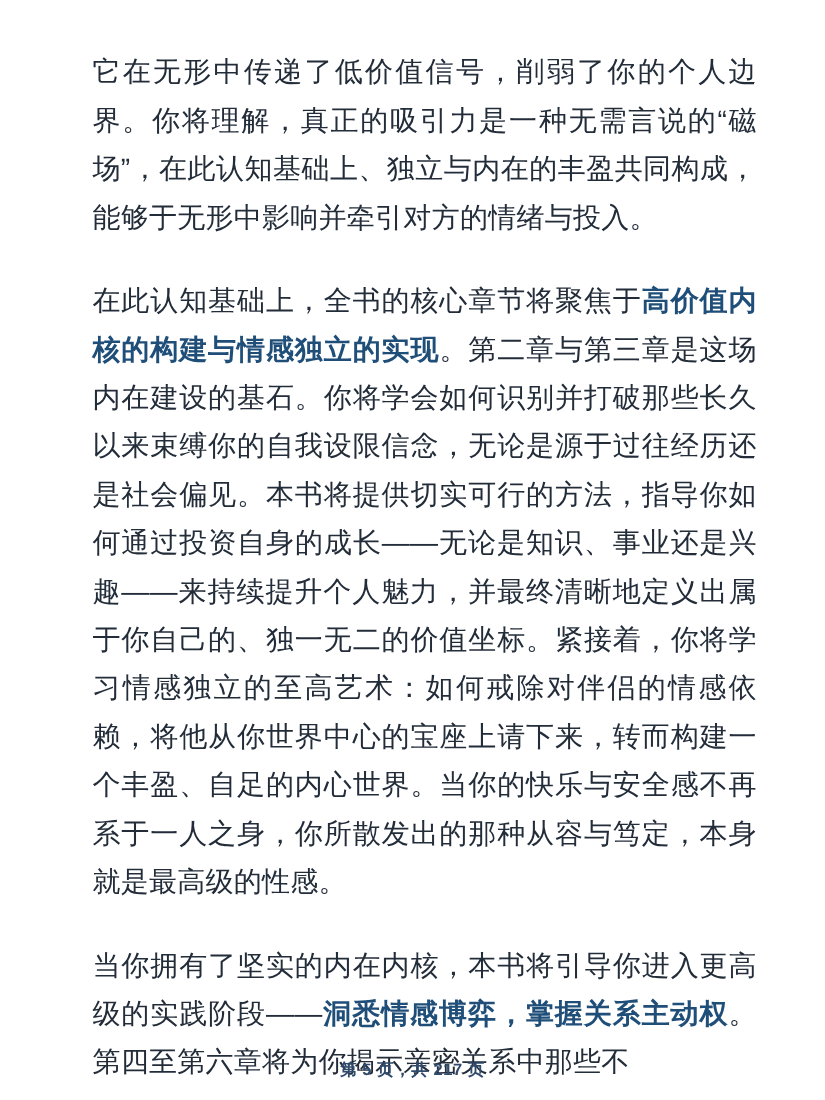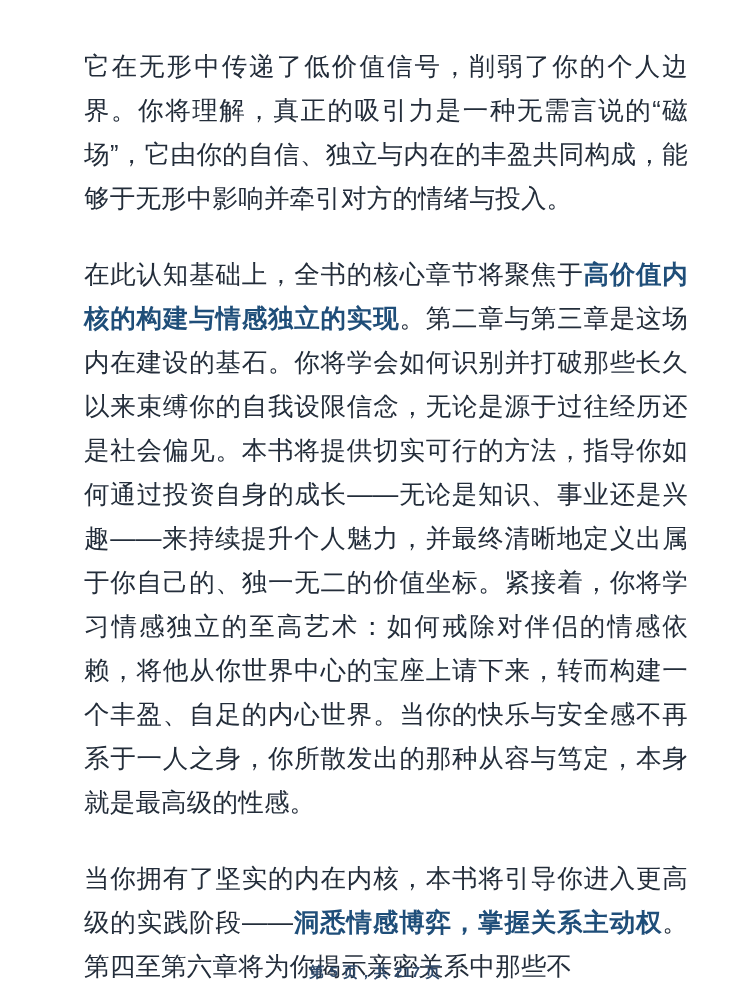--- a/index.html
+++ b/index.html
@@ -51,21 +51,21 @@
     font-weight: 700;
     letter-spacing: 0.5px;
   }
 </style>
 </head>
 <body>
 
 <div class="page">
 
   <p class="para">
-    <span>它在无形中传递了低价值信号，削弱了你的个人边界。你将理解，真正的吸引力是一种无需言说的“磁场”，它由你的自信、独立与内在的丰盈共同构成，能够于无形中影响并牵引对方的情绪与投入。</span>
+    <span>它在无形中传递了低价值信号，削弱了你的个人边界。你将理解，真正的吸引力是一种无需言说的“磁场”，在此认知基础上、独立与内在的丰盈共同构成，能够于无形中影响并牵引对方的情绪与投入。</span>
   </p>
 
   <p class="para">
     <span>在此认知基础上，全书的核心章节将聚焦于</span><span class="hl">高价值内核的构建与情感独立的实现</span><span>。第二章与第三章是这场内在建设的基石。你将学会如何识别并打破那些长久以来束缚你的自我设限信念，无论是源于过往经历还是社会偏见。本书将提供切实可行的方法，指导你如何通过投资自身的成长——无论是知识、事业还是兴趣——来持续提升个人魅力，并最终清晰地定义出属于你自己的、独一无二的价值坐标。紧接着，你将学习情感独立的至高艺术：如何戒除对伴侣的情感依赖，将他从你世界中心的宝座上请下来，转而构建一个丰盈、自足的内心世界。当你的快乐与安全感不再系于一人之身，你所散发出的那种从容与笃定，本身就是最高级的性感。</span>
   </p>
 
   <p class="para">
     <span>当你拥有了坚实的内在内核，本书将引导你进入更高级的实践阶段——</span><span class="hl">洞悉情感博弈，掌握关系主动权</span><span>。第四至第六章将为你揭示亲密关系中那些不</span>
   </p>
 

